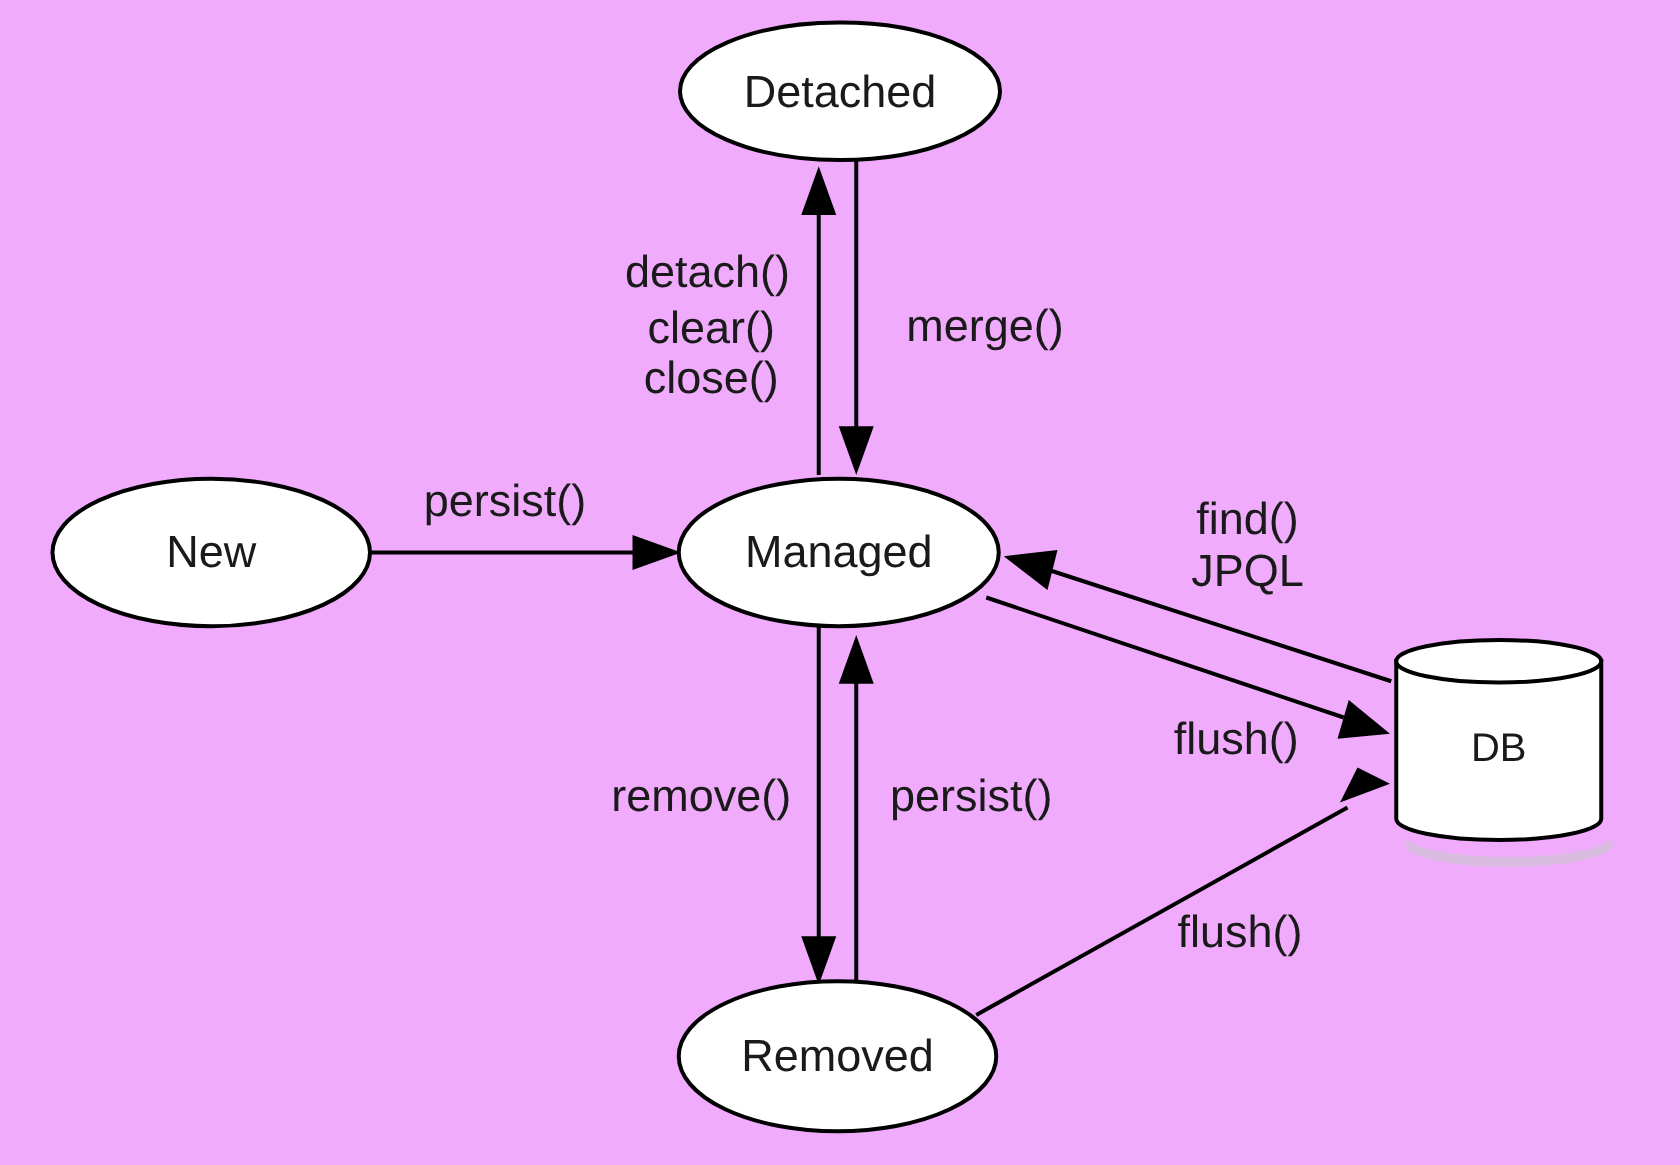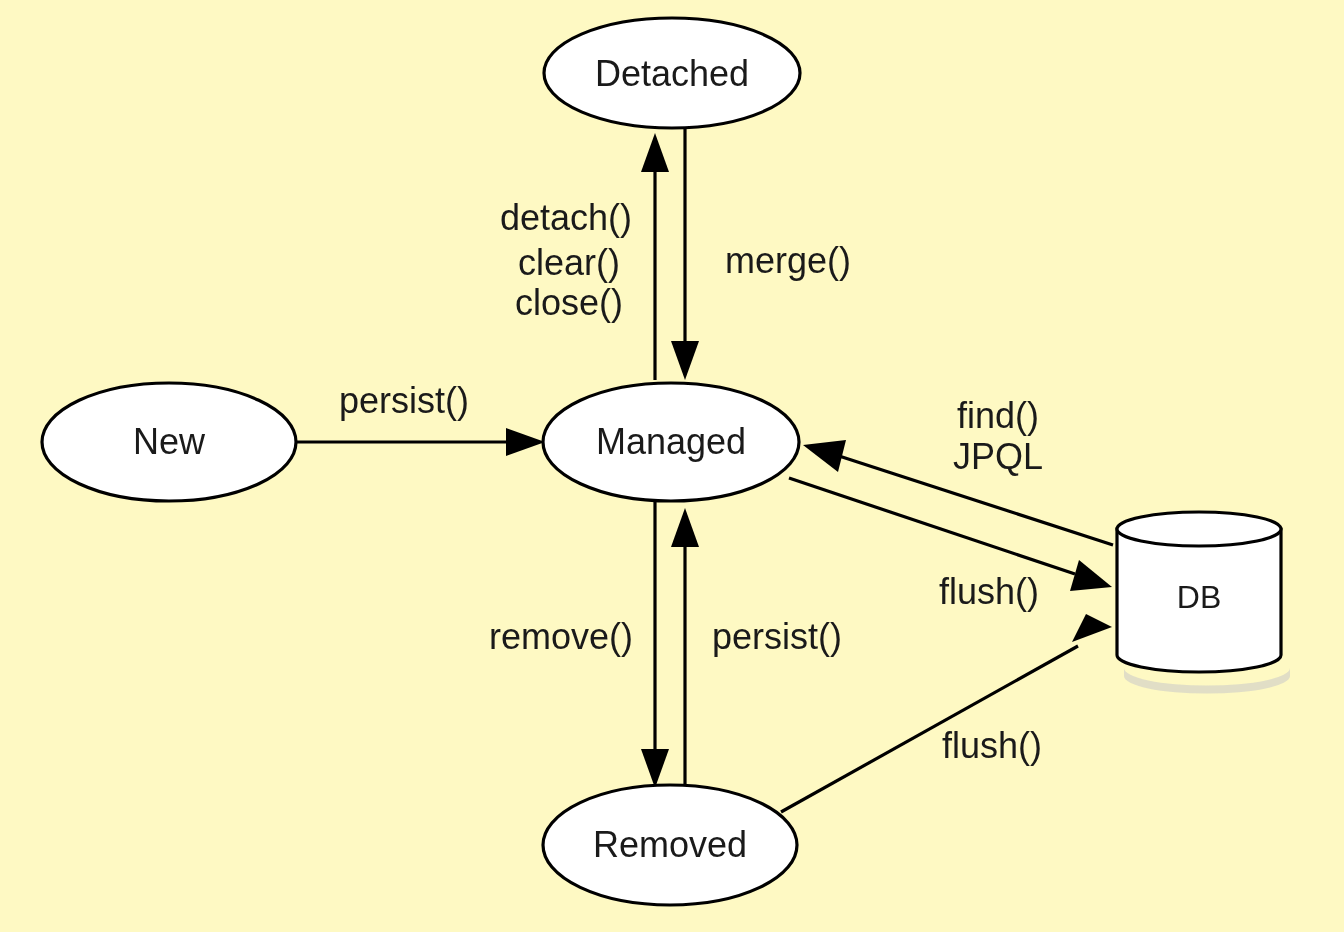--- a/index.html
+++ b/index.html
@@ -11,21 +11,21 @@
   body {
     width: 1344px;
     height: 932px;
     font-family: "Liberation Sans", sans-serif;
     overflow: hidden;
   }
   #diagram-root {
     position: relative;
     width: 1344px;
     height: 932px;
-    background: #fef9c3;
+    background: #f0abfc;
   }
   svg.canvas {
     position: absolute;
     top: 0;
     left: 0;
     width: 1344px;
     height: 932px;
     display: block;
   }
   .node-shape {

